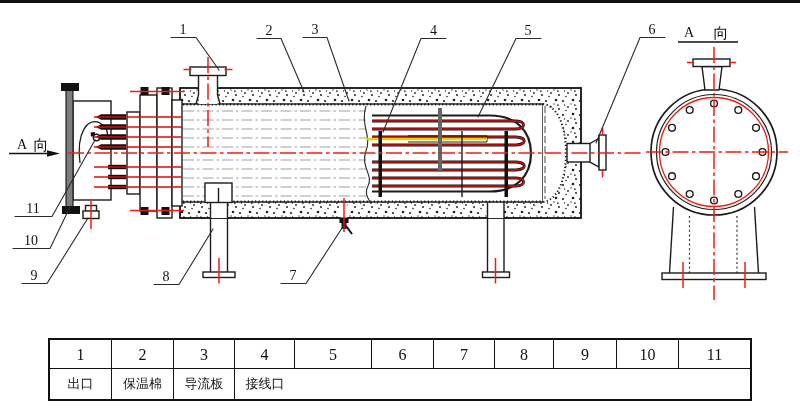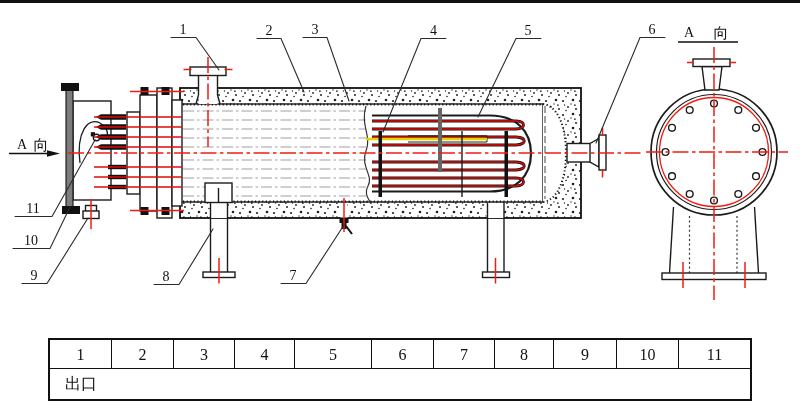--- a/index.html
+++ b/index.html
@@ -25,21 +25,21 @@
   .pin{fill:#111;stroke:none;}
   .dash{stroke:#444;stroke-width:1;stroke-dasharray:7 3;fill:none;}
   .dotl{stroke:#333;stroke-width:1.2;stroke-dasharray:2 2.6;fill:none;}
   .yel{stroke:var(--sensor-yellow);stroke-width:2.6;fill:none;}
   
   .parts-table{position:absolute;left:48px;top:338px;width:700px;
     border:2px solid #111;background:#fff;
     font-family:"Liberation Serif","DejaVu Serif",serif;color:#111;}
   .t-row{display:flex;}
   .t-row.nums .t-cell{height:29px;line-height:29px;font-size:16px;border-bottom:1.5px solid #111;}
-  .t-row.names .t-cell{height:30px;line-height:30px;font-size:16px;}
+  .t-row.names .t-cell{height:30px;line-height:30px;font-size:13px;}
   .t-cell{box-sizing:border-box;border-right:1.5px solid #111;text-align:center;
           white-space:nowrap;overflow:hidden;}
   .t-cell:last-child{border-right:none;}
   .t-cell:nth-child(1){width:62px}.t-cell:nth-child(2){width:62px}
   .t-cell:nth-child(3){width:61px}.t-cell:nth-child(4){width:60px}
   .t-cell:nth-child(5){width:77px}.t-cell:nth-child(6){width:62px}
   .t-cell:nth-child(7){width:61px}.t-cell:nth-child(8){width:59px}
   .t-cell:nth-child(9){width:63px}.t-cell:nth-child(10){width:62px}
   .t-cell:nth-child(11){width:71px}
 </style>
@@ -348,14 +348,17 @@
     <div class="t-cell">5</div>
     <div class="t-cell">6</div>
     <div class="t-cell">7</div>
     <div class="t-cell">8</div>
     <div class="t-cell">9</div>
     <div class="t-cell">10</div>
     <div class="t-cell">11</div>
   </div>
   <div class="t-row names">
     <div class="t-cell">出口</div>
+    <div class="t-cell">保温棉</div>
+    <div class="t-cell">导流板</div>
+    <div class="t-cell">接线口</div>
   </div>
 </div>
 
 </body></html>

